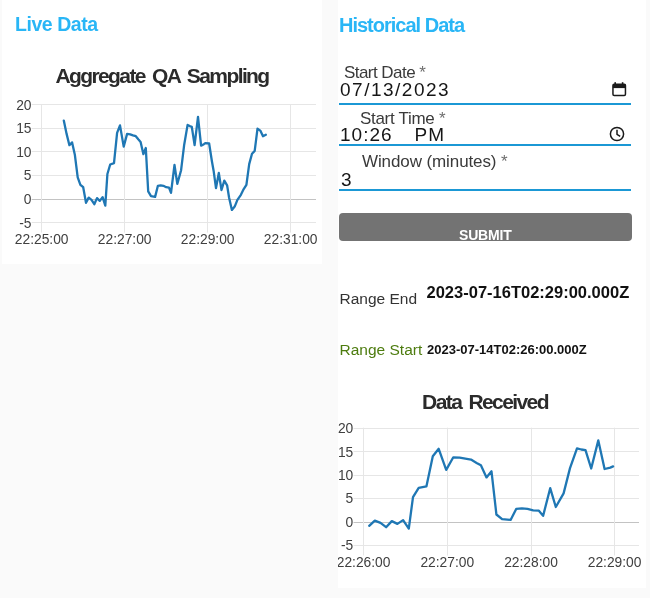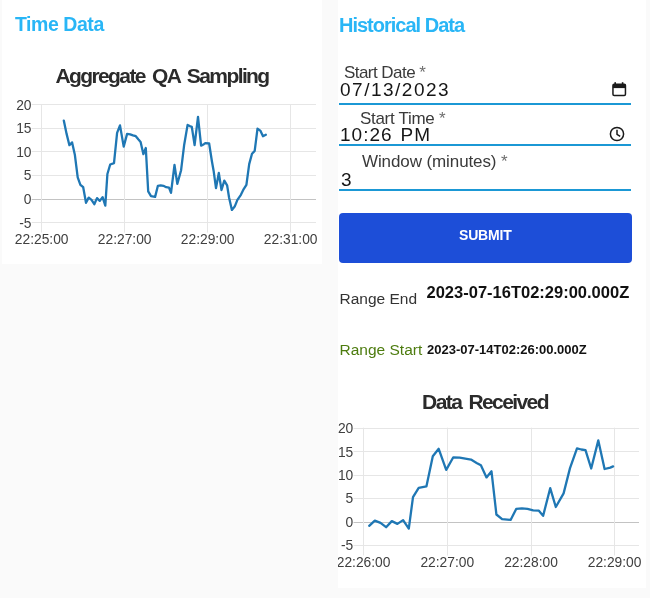--- a/index.html
+++ b/index.html
@@ -4,21 +4,21 @@
 body{width:650px;height:598px;background:#fafafa;font-family:"Liberation Sans",sans-serif;position:relative;overflow:hidden}
 .abs{position:absolute}
 .lbl{font-size:17px;color:#3a3a3a;letter-spacing:-0.3px}
 .val{font-size:19px;color:#161616;letter-spacing:1.5px}
 .ul{height:2px;background:#1b98d5;left:339px;width:292px}
 </style></head>
 <body>
 <div class="abs" style="left:2px;top:0;width:320px;height:264px;background:#fff"></div>
 <div class="abs" style="left:338px;top:0;width:308px;height:588px;background:#fff"></div>
 
-<div class="abs" style="left:15px;top:13px;font-size:19.5px;font-weight:bold;color:#29b6f6;letter-spacing:-0.45px">Time Data</div>
+<div class="abs" style="left:15px;top:13px;font-size:19.5px;font-weight:bold;color:#29b6f6;letter-spacing:-0.45px">Live Data</div>
 <svg class="abs" style="left:2px;top:40px" width="320" height="224" viewBox="2 40 320 224">
 <line x1="31.7" y1="104.5" x2="316" y2="104.5" stroke="#e6e6e6" stroke-width="1"></line>
 <line x1="31.7" y1="128.5" x2="316" y2="128.5" stroke="#e6e6e6" stroke-width="1"></line>
 <line x1="31.7" y1="151.5" x2="316" y2="151.5" stroke="#e6e6e6" stroke-width="1"></line>
 <line x1="31.7" y1="175.5" x2="316" y2="175.5" stroke="#e6e6e6" stroke-width="1"></line>
 <line x1="31.7" y1="199.5" x2="316" y2="199.5" stroke="#c3c3c3" stroke-width="1"></line>
 <line x1="31.7" y1="222.5" x2="316" y2="222.5" stroke="#e6e6e6" stroke-width="1"></line>
 <line x1="41.5" y1="104.1" x2="41.5" y2="232.6" stroke="#e6e6e6" stroke-width="1"></line>
 <line x1="124.5" y1="104.1" x2="124.5" y2="232.6" stroke="#e6e6e6" stroke-width="1"></line>
 <line x1="207.5" y1="104.1" x2="207.5" y2="232.6" stroke="#e6e6e6" stroke-width="1"></line>
@@ -43,32 +43,32 @@
 <div class="abs val" style="left:340px;top:78.9px">07/13/2023</div>
 <svg class="abs" style="left:612px;top:80px" width="16" height="17" viewBox="0 0 16 17">
 <rect x="2.4" y="2.2" width="1.6" height="2.6" fill="#1a1a1a"></rect>
 <rect x="9.8" y="2.2" width="1.6" height="2.6" fill="#1a1a1a"></rect>
 <rect x="0.95" y="4.2" width="12.5" height="11.2" rx="1.2" fill="none" stroke="#1a1a1a" stroke-width="1.5"></rect>
 <path d="M0.95 4.2 h12.5 v3.9 h-12.5 z" fill="#1a1a1a"></path>
 </svg>
 <div class="abs ul" style="top:102.7px"></div>
 
 <div class="abs lbl" style="left:360px;top:108.5px">Start Time <span style="color:#6e6e6e">*</span></div>
-<div class="abs val" style="left:340px;top:123.9px;letter-spacing:1px">10:26<span style="margin-left:8px">PM</span></div>
+<div class="abs val" style="left:340px;top:123.9px;letter-spacing:1px">10:26<span style="margin-left:22px">PM</span></div>
 <svg class="abs" style="left:609px;top:126.3px" width="16" height="16" viewBox="0 0 16 16">
 <circle cx="8" cy="8" r="6.6" fill="none" stroke="#1a1a1a" stroke-width="1.5"></circle>
 <polyline points="8,3.8 8,8.4 11.2,10.4" fill="none" stroke="#1a1a1a" stroke-width="1.5" stroke-linejoin="round"></polyline>
 </svg>
 <div class="abs ul" style="top:144.3px"></div>
 
 <div class="abs lbl" style="left:362px;top:152px;letter-spacing:-0.1px">Window (minutes) <span style="color:#6e6e6e">*</span></div>
 <div class="abs val" style="left:341px;top:168.8px">3</div>
 <div class="abs ul" style="top:188.5px"></div>
 
-<div class="abs" style="left:339px;top:213px;width:292.5px;height:50px;background:#1d4ed8;border-radius:4px;color:#fff;font-weight:bold;font-size:14px;letter-spacing:-0.2px;text-align:center;line-height:45px">SUBMIT</div>
+<div class="abs" style="left:339px;top:213px;width:292.5px;height:28px;background:#737373;border-radius:4px;color:#fff;font-weight:bold;font-size:14px;letter-spacing:-0.2px;text-align:center;line-height:45px">SUBMIT</div>
 
 <div class="abs" style="left:339.5px;top:290px;font-size:15.5px;color:#333">Range End</div>
 <div class="abs" style="left:426.5px;top:282.6px;font-size:16.5px;font-weight:bold;color:#111;letter-spacing:0px">2023-07-16T02:29:00.000Z</div>
 <div class="abs" style="left:339.5px;top:341px;font-size:15.5px;color:#4d7c0f">Range Start</div>
 <div class="abs" style="left:427px;top:341.6px;font-size:13px;font-weight:bold;color:#111;letter-spacing:0px">2023-07-14T02:26:00.000Z</div>
 
 <svg class="abs" style="left:338px;top:385px" width="308" height="203" viewBox="338 385 308 203">
 <line x1="353.5" y1="428.5" x2="639" y2="428.5" stroke="#e6e6e6" stroke-width="1"></line>
 <line x1="353.5" y1="451.5" x2="639" y2="451.5" stroke="#e6e6e6" stroke-width="1"></line>
 <line x1="353.5" y1="475.5" x2="639" y2="475.5" stroke="#e6e6e6" stroke-width="1"></line>

